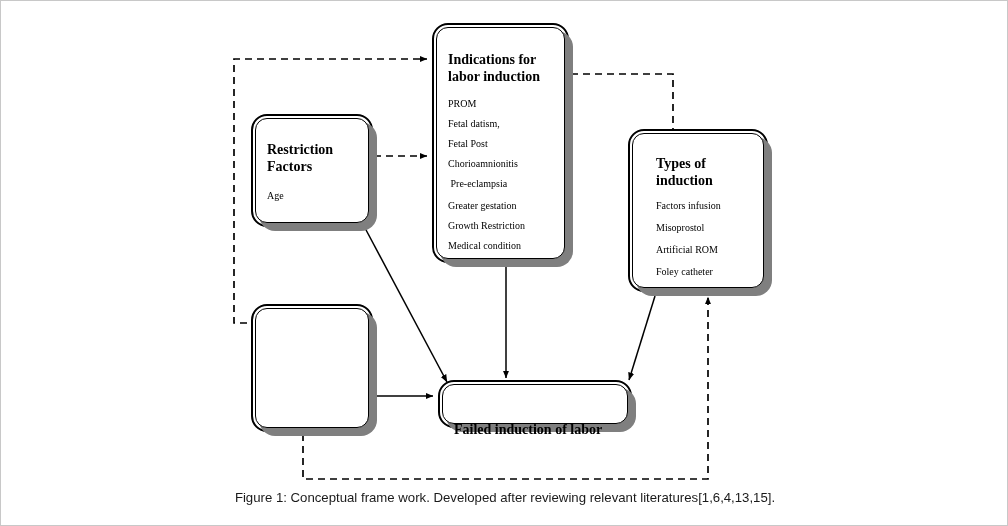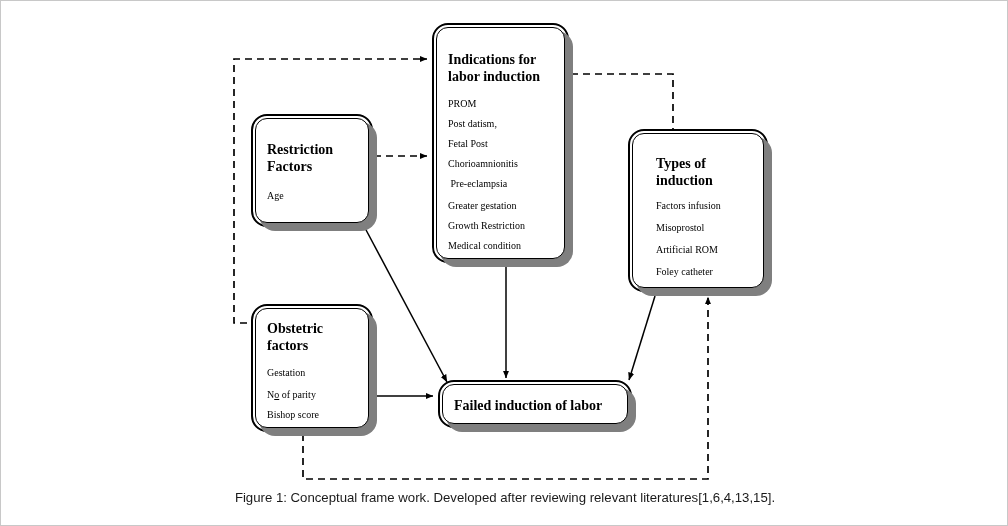--- a/index.html
+++ b/index.html
@@ -95,21 +95,21 @@
   #node-demographic .ttl  { margin-bottom: 14px; }
 
   #node-types { left: 627px; top: 128px; width: 140px; height: 163px; }
   #node-types .body { padding-top: 24px; margin-left: 12px; }
 
   #node-obstetric { left: 250px; top: 303px; width: 122px; height: 128px; }
   #node-obstetric .body { padding-top: 14px; }
   #node-obstetric .ttl { margin-bottom: 12px; }
 
   #node-failed { left: 437px; top: 379px; width: 194px; height: 48px; }
-  #node-failed .body { padding: 15px 0 0 14px; }
+  #node-failed .body { padding: 15px 0 0 14px; margin-top: 24px; }
   #node-failed .ttl { margin-bottom: 0; }
 
   
   #caption {
     position: absolute;
     left: 0;
     top: 489px;
     width: 1008px;
     text-align: center;
     font-family: "Liberation Sans", "DejaVu Sans", sans-serif;
@@ -148,21 +148,21 @@
     <path d="M654,295 L628,379" fill="none" stroke="#000000" stroke-width="1.5" marker-end="url(#ah)"></path>
   </svg>
 
   <div class="node" id="node-indications">
     <div class="shadow"></div>
     <div class="inner"></div>
     <div class="body">
       <div class="ttl">Indications for
 labor induction</div>
       <div class="itm tight">PROM</div>
-      <div class="itm tight">Post datism,</div>
+      <div class="itm tight">Fetal datism,</div>
       <div class="itm tight">Fetal Post</div>
       <div class="itm tight">Chorioamnionitis</div>
       <div class="itm"> Pre-eclampsia</div>
       <div class="itm tight">Greater gestation</div>
       <div class="itm tight">Growth Restriction</div>
       <div class="itm tight">Medical condition</div>
     </div>
   </div>
 
   <div class="node" id="node-demographic">
@@ -183,26 +183,20 @@
       <div class="itm">Factors infusion</div>
       <div class="itm">Misoprostol</div>
       <div class="itm">Artificial ROM</div>
       <div class="itm">Foley catheter</div>
     </div>
   </div>
 
   <div class="node" id="node-obstetric">
     <div class="shadow"></div>
     <div class="inner"></div>
-    <div class="body">
-      <div class="ttl">Obstetric factors</div>
-      <div class="itm">Gestation</div>
-      <div class="itm tight"><span>N</span><u>o</u><span> of parity</span></div>
-      <div class="itm">Bishop score</div>
-    </div>
   </div>
 
   <div class="node" id="node-failed">
     <div class="shadow"></div>
     <div class="inner"></div>
     <div class="body">
       <div class="ttl">Failed induction of labor</div>
     </div>
   </div>
 

